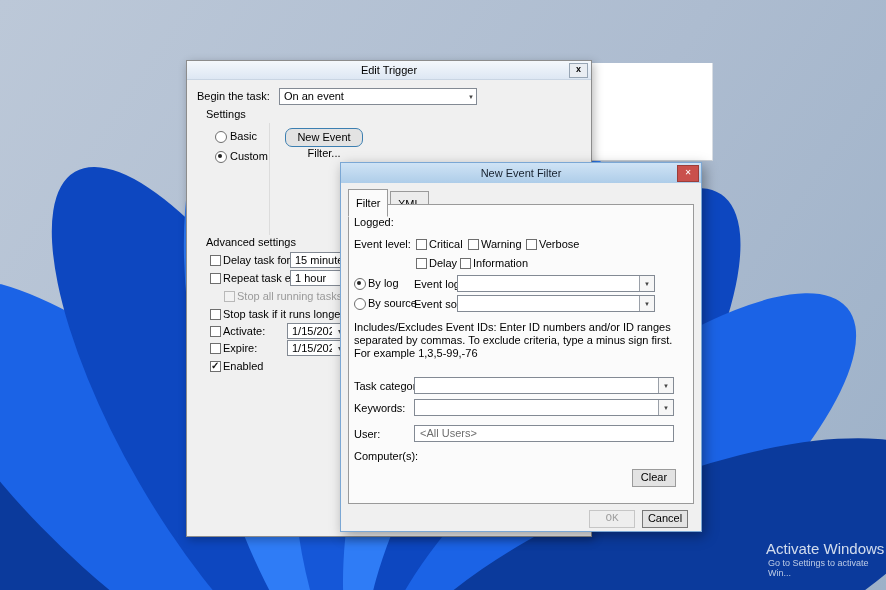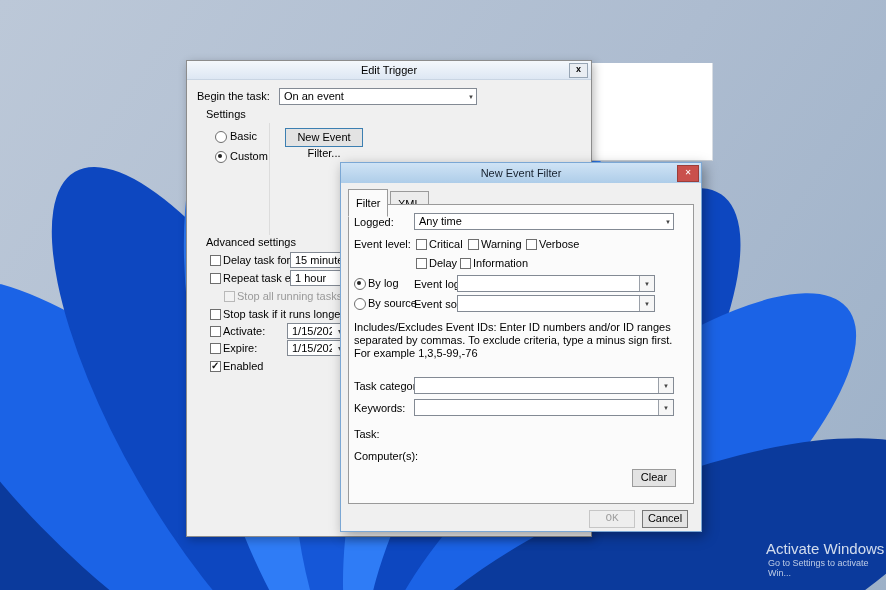--- a/index.html
+++ b/index.html
@@ -44,21 +44,21 @@
   .cb{position:absolute;width:9px;height:9px;background:#fff;border:1px solid #6e6e6e;}
   .cb.checked::after{content:"✓";position:absolute;left:0;top:-2px;font-size:10px;
     font-weight:bold;color:#111;}
   .cb.disabled{border-color:#b9b9b9;background:#f2f2f2;}
   .radio{position:absolute;width:10px;height:10px;border:1px solid #6e6e6e;
     border-radius:50%;background:#fff;}
   .radio.sel::after{content:"";position:absolute;left:2px;top:2px;width:4px;
     height:4px;border-radius:50%;background:#222;}
   .btn{position:absolute;background:#e3e3e3;border:1px solid #9b9b9b;
     text-align:center;line-height:14px;cursor:default;}
-  .btn.blue{border-color:#3c7fb1;}
+  .btn.blue{border-color:#3c7fb1;border-radius:7px;}
   .btn.disabled{color:#9f9f9f;border-color:#c6c6c6;background:#eeeeee;}
   
   .tab{position:absolute;border:1px solid #9a9a9a;background:#ececec;
     text-align:left;line-height:14px;padding:5px 7px;}
   .tab.active{background:#fbfbfb;border-bottom:1px solid #fbfbfb;z-index:2;}
   .tabpage{position:absolute;left:7px;top:41px;width:344px;height:298px;
     background:#fbfbfb;border:1px solid #9a9a9a;}
   .vline{position:absolute;width:1px;background:#dcdcdc;}
   .includes{position:absolute;line-height:13px;}
   .watermark1{position:absolute;left:766px;top:540px;font-size:15px;
@@ -159,24 +159,20 @@
       <span>New Event Filter</span>
     </div>
     <div class="closebtn-nef glyph-close"></div>
 
     <div class="tab active" style="left:7px;top:26px;height:16px;line-height:16px;">Filter</div>
     <div class="tab" style="left:49px;top:28px;height:14px;">XML</div>
 
     <div class="tabpage">
 
       <div class="lbl" style="left:5px;top:11px;">Logged:</div>
-      <div class="combo" style="left:65px;top:8px;width:258px;height:15px;">
-        <span class="combo-val">Any time</span>
-        <span class="combo-arr glyph-dd"></span>
-      </div>
 
       <div class="lbl" style="left:5px;top:33px;">Event level:</div>
       <span class="cb" style="left:67px;top:34px;"></span>
       <div class="lbl" style="left:80px;top:33px;">Critical</div>
       <span class="cb" style="left:119px;top:34px;"></span>
       <div class="lbl" style="left:132px;top:33px;">Warning</div>
       <span class="cb" style="left:177px;top:34px;"></span>
       <div class="lbl" style="left:190px;top:33px;">Verbose</div>
 
       <span class="cb" style="left:67px;top:53px;"></span>
@@ -204,21 +200,24 @@
       <div class="lbl" style="left:5px;top:175px;">Task category:</div>
       <div class="combo" style="left:65px;top:172px;width:258px;height:15px;">
         <span class="combo-arr boxed glyph-dd"></span>
       </div>
 
       <div class="lbl" style="left:5px;top:197px;">Keywords:</div>
       <div class="combo" style="left:65px;top:194px;width:258px;height:15px;">
         <span class="combo-arr boxed glyph-dd"></span>
       </div>
 
-      <div class="lbl" style="left:5px;top:223px;">Task:</div>
+      <div class="lbl" style="left:5px;top:223px;">User:</div>
+      <div class="tbox" style="left:65px;top:220px;width:258px;height:15px;">
+        <span class="tbox-val ph">&lt;All Users&gt;</span>
+      </div>
 
       <div class="lbl" style="left:5px;top:245px;">Computer(s):</div>
 
       <div class="btn" style="left:283px;top:264px;width:42px;height:16px;">Clear</div>
     </div>
 
     <div class="btn disabled" style="left:248px;top:347px;width:44px;height:16px;font-family:Liberation Mono, monospace;">OK</div>
     <div class="btn" style="left:301px;top:347px;width:44px;height:16px;border-color:#777;">Cancel</div>
   </div>
 

